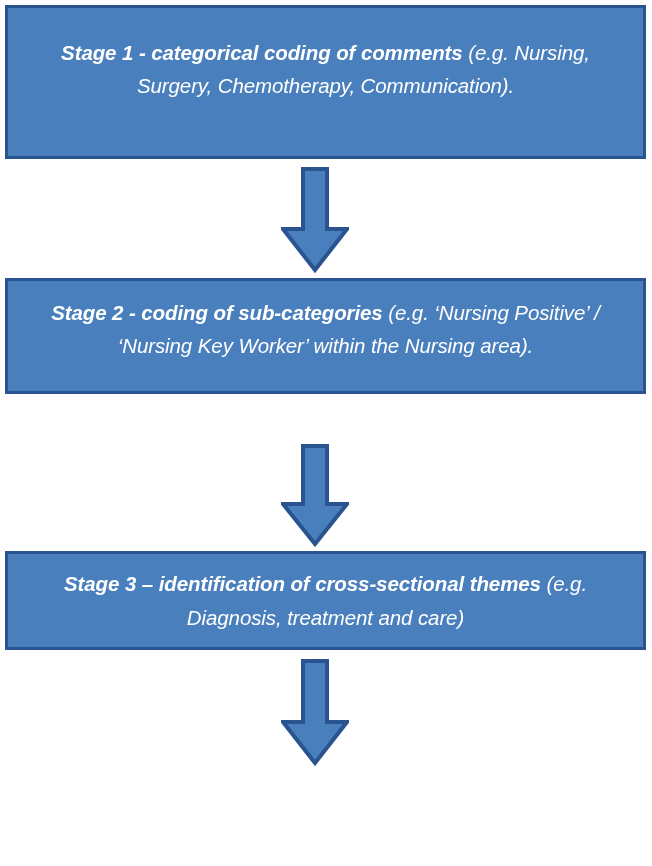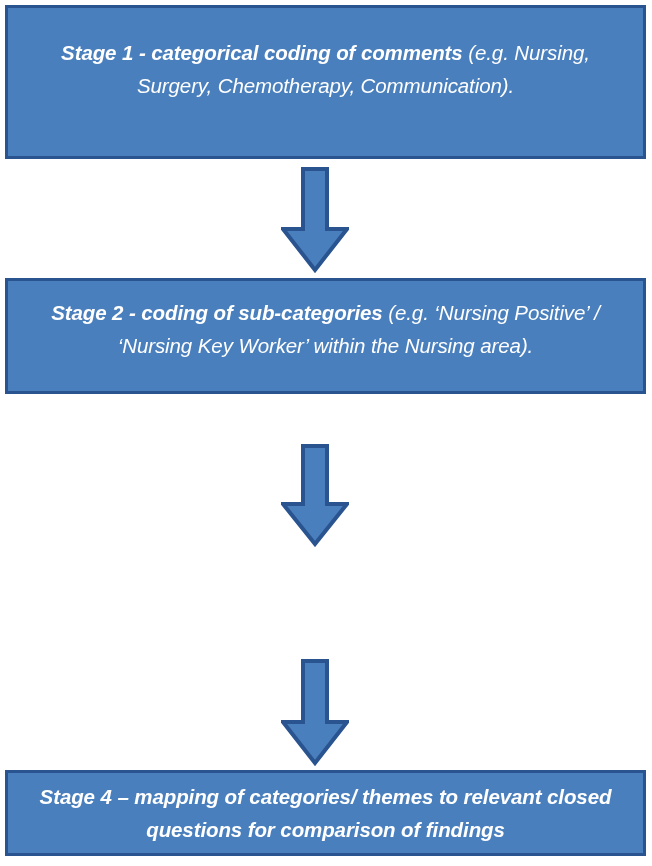--- a/index.html
+++ b/index.html
@@ -99,24 +99,24 @@
   <div class="stage-box" id="box-2">
     <span class="stage-text"><span class="lead">Stage 2 - coding of sub-categories</span><span class="rest"> (e.g. ‘Nursing Positive’ / ‘Nursing Key Worker’ within the Nursing area).</span></span>
   </div>
 
   <div class="arrow" id="arrow-2">
     <svg viewBox="0 0 68 103" preserveAspectRatio="none" aria-hidden="true">
       <polygon points="22,2 46,2 46,60 66,60 34,100 2,60 22,60" fill="#4a7fbd" stroke="#2a5490" stroke-width="4" stroke-linejoin="miter"></polygon>
     </svg>
   </div>
 
+  <div class="stage-box" id="box-3">
+    <span class="stage-text"><span class="lead">Stage 3 – identification of cross-sectional themes</span><span class="rest"> (e.g. Diagnosis, treatment and care)</span></span>
+  </div>
 
   <div class="arrow" id="arrow-3">
     <svg viewBox="0 0 68 107" preserveAspectRatio="none" aria-hidden="true">
       <polygon points="22,2 46,2 46,63 66,63 34,104 2,63 22,63" fill="#4a7fbd" stroke="#2a5490" stroke-width="4" stroke-linejoin="miter"></polygon>
     </svg>
   </div>
 
-  <div class="stage-box" id="box-4">
-    <span class="stage-text"><span class="lead">Stage 4 – mapping of categories/ themes to relevant closed questions for comparison of findings</span><span class="rest"></span></span>
-  </div>
 
 </div>
 
 </body></html>

